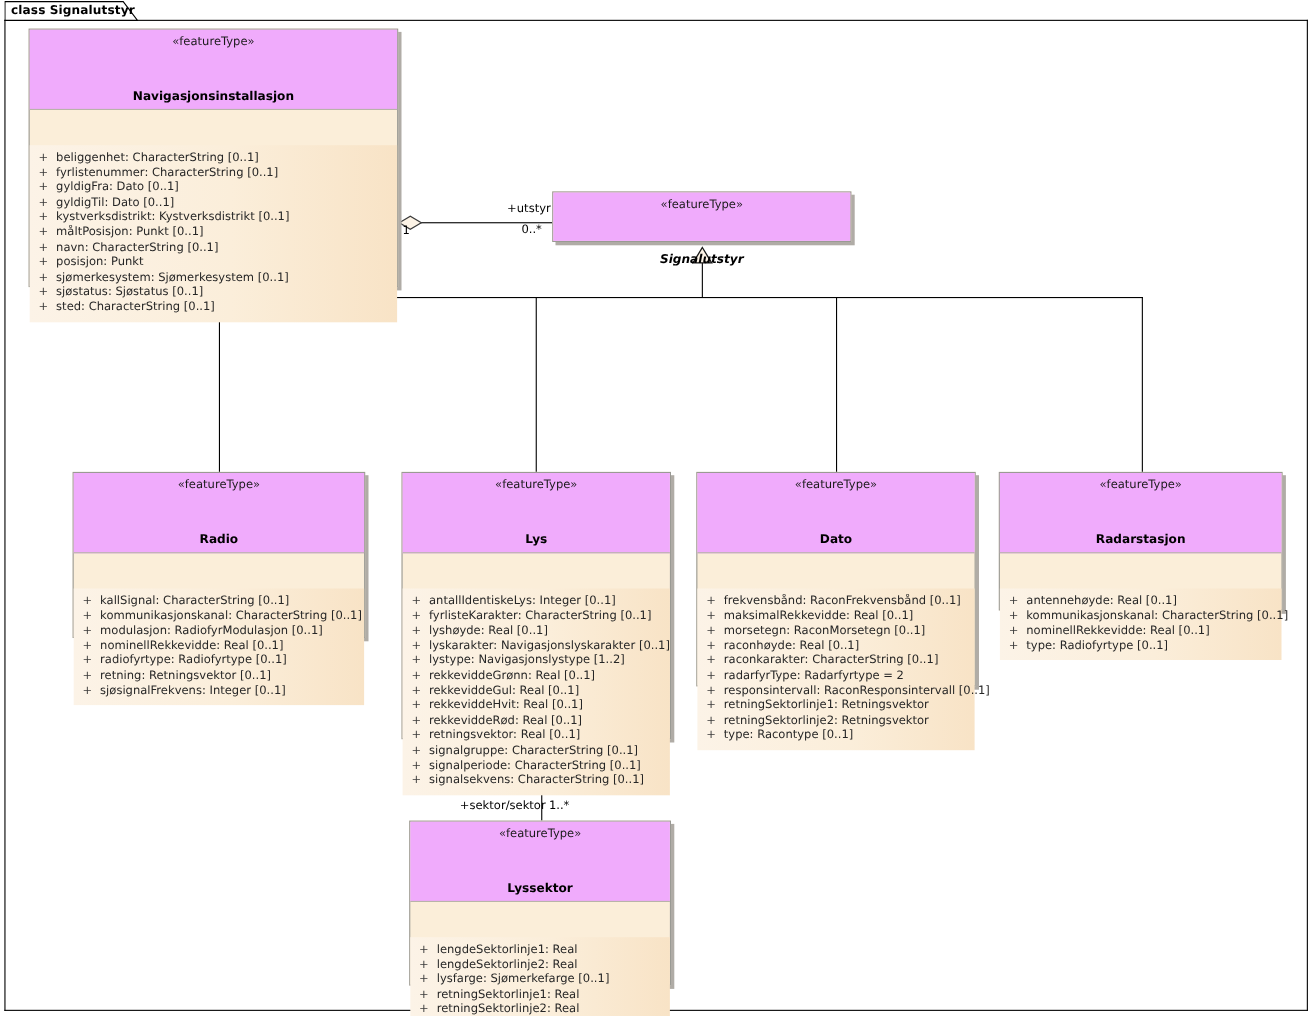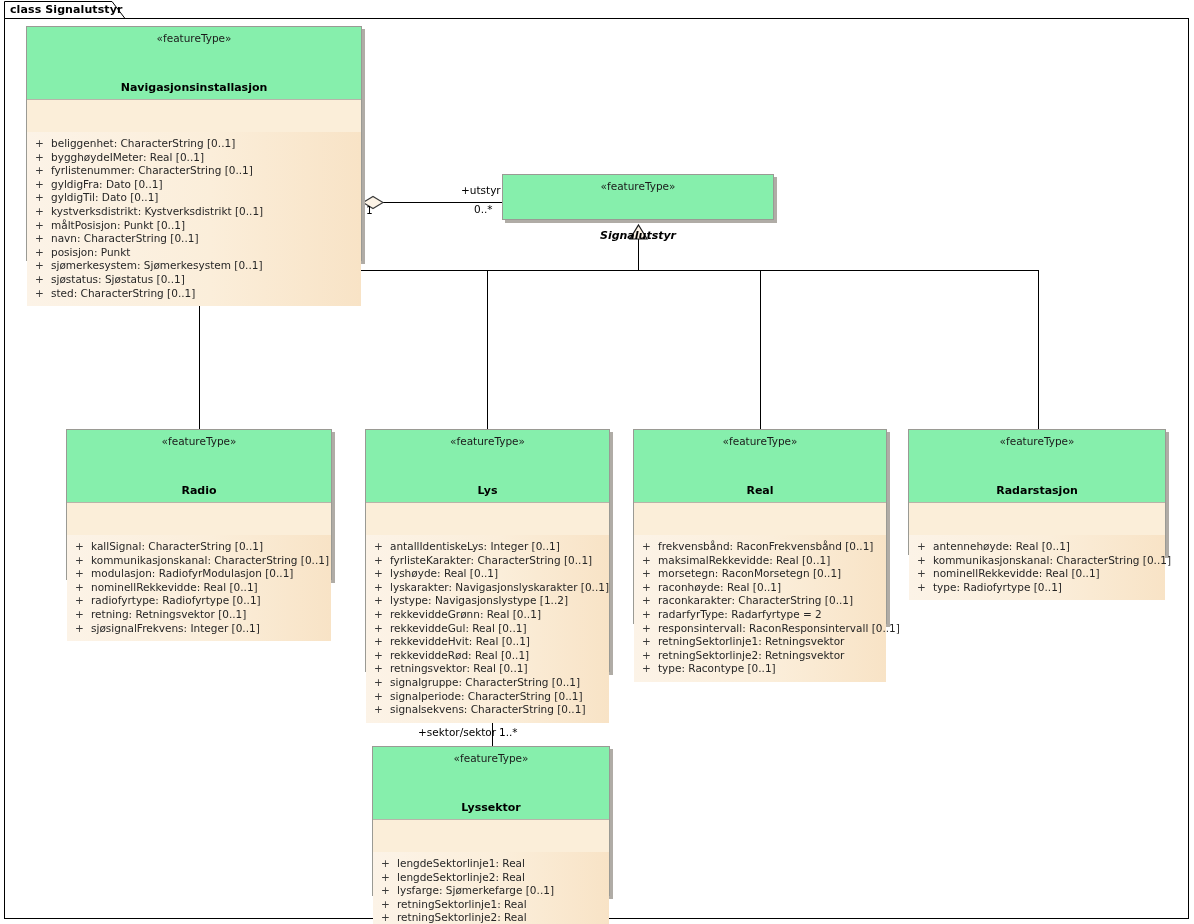--- a/index.html
+++ b/index.html
@@ -71,21 +71,21 @@
   .uml-class {
     position: absolute;
     box-sizing: border-box;
     border: 1px solid #9a9a94;
     background: #fbeed9;
     box-shadow: 3px 3px 0 0 #b0aca6;
   }
   .uml-head {
     box-sizing: border-box;
     border-bottom: 1px solid #b9b3a9;
-    background: #86efac;
+    background: #f0abfc;
     text-align: center;
     padding-top: 5px;
     padding-bottom: 4px;
   }
   .stereotype {
     display: block;
     font-size: 10.5px;
     color: #1a1a1a;
     line-height: 13px;
   }
@@ -191,21 +191,20 @@
   <div class="role-label" style="left:418px; top:726px;">+sektor/sektor</div>
   <div class="mult-label" style="left:499px; top:726px;">1..*</div>
 
   <div class="uml-class" style="left:26px; top:26px; width:336px; height:235px;">
     <div class="uml-head">
       <span class="stereotype">«featureType»</span>
       <span class="classname">Navigasjonsinstallasjon</span>
     </div>
     <div class="uml-body">
       <div class="attr"><span class="vis">+</span><span>beliggenhet: CharacterString [0..1]</span></div>
-      <div class="attr"><span class="vis">+</span><span>bygghøydeIMeter: Real [0..1]</span></div>
       <div class="attr"><span class="vis">+</span><span>fyrlistenummer: CharacterString [0..1]</span></div>
       <div class="attr"><span class="vis">+</span><span>gyldigFra: Dato [0..1]</span></div>
       <div class="attr"><span class="vis">+</span><span>gyldigTil: Dato [0..1]</span></div>
       <div class="attr"><span class="vis">+</span><span>kystverksdistrikt: Kystverksdistrikt [0..1]</span></div>
       <div class="attr"><span class="vis">+</span><span>måltPosisjon: Punkt [0..1]</span></div>
       <div class="attr"><span class="vis">+</span><span>navn: CharacterString [0..1]</span></div>
       <div class="attr"><span class="vis">+</span><span>posisjon: Punkt</span></div>
       <div class="attr"><span class="vis">+</span><span>sjømerkesystem: Sjømerkesystem [0..1]</span></div>
       <div class="attr"><span class="vis">+</span><span>sjøstatus: Sjøstatus [0..1]</span></div>
       <div class="attr"><span class="vis">+</span><span>sted: CharacterString [0..1]</span></div>
@@ -253,21 +252,21 @@
       <div class="attr"><span class="vis">+</span><span>retningsvektor: Real [0..1]</span></div>
       <div class="attr"><span class="vis">+</span><span>signalgruppe: CharacterString [0..1]</span></div>
       <div class="attr"><span class="vis">+</span><span>signalperiode: CharacterString [0..1]</span></div>
       <div class="attr"><span class="vis">+</span><span>signalsekvens: CharacterString [0..1]</span></div>
     </div>
   </div>
 
   <div class="uml-class" style="left:633px; top:429px; width:254px; height:195px;">
     <div class="uml-head">
       <span class="stereotype">«featureType»</span>
-      <span class="classname">Real</span>
+      <span class="classname">Dato</span>
     </div>
     <div class="uml-body">
       <div class="attr"><span class="vis">+</span><span>frekvensbånd: RaconFrekvensbånd [0..1]</span></div>
       <div class="attr"><span class="vis">+</span><span>maksimalRekkevidde: Real [0..1]</span></div>
       <div class="attr"><span class="vis">+</span><span>morsetegn: RaconMorsetegn [0..1]</span></div>
       <div class="attr"><span class="vis">+</span><span>raconhøyde: Real [0..1]</span></div>
       <div class="attr"><span class="vis">+</span><span>raconkarakter: CharacterString [0..1]</span></div>
       <div class="attr"><span class="vis">+</span><span>radarfyrType: Radarfyrtype = 2</span></div>
       <div class="attr"><span class="vis">+</span><span>responsintervall: RaconResponsintervall [0..1]</span></div>
       <div class="attr"><span class="vis">+</span><span>retningSektorlinje1: Retningsvektor</span></div>

